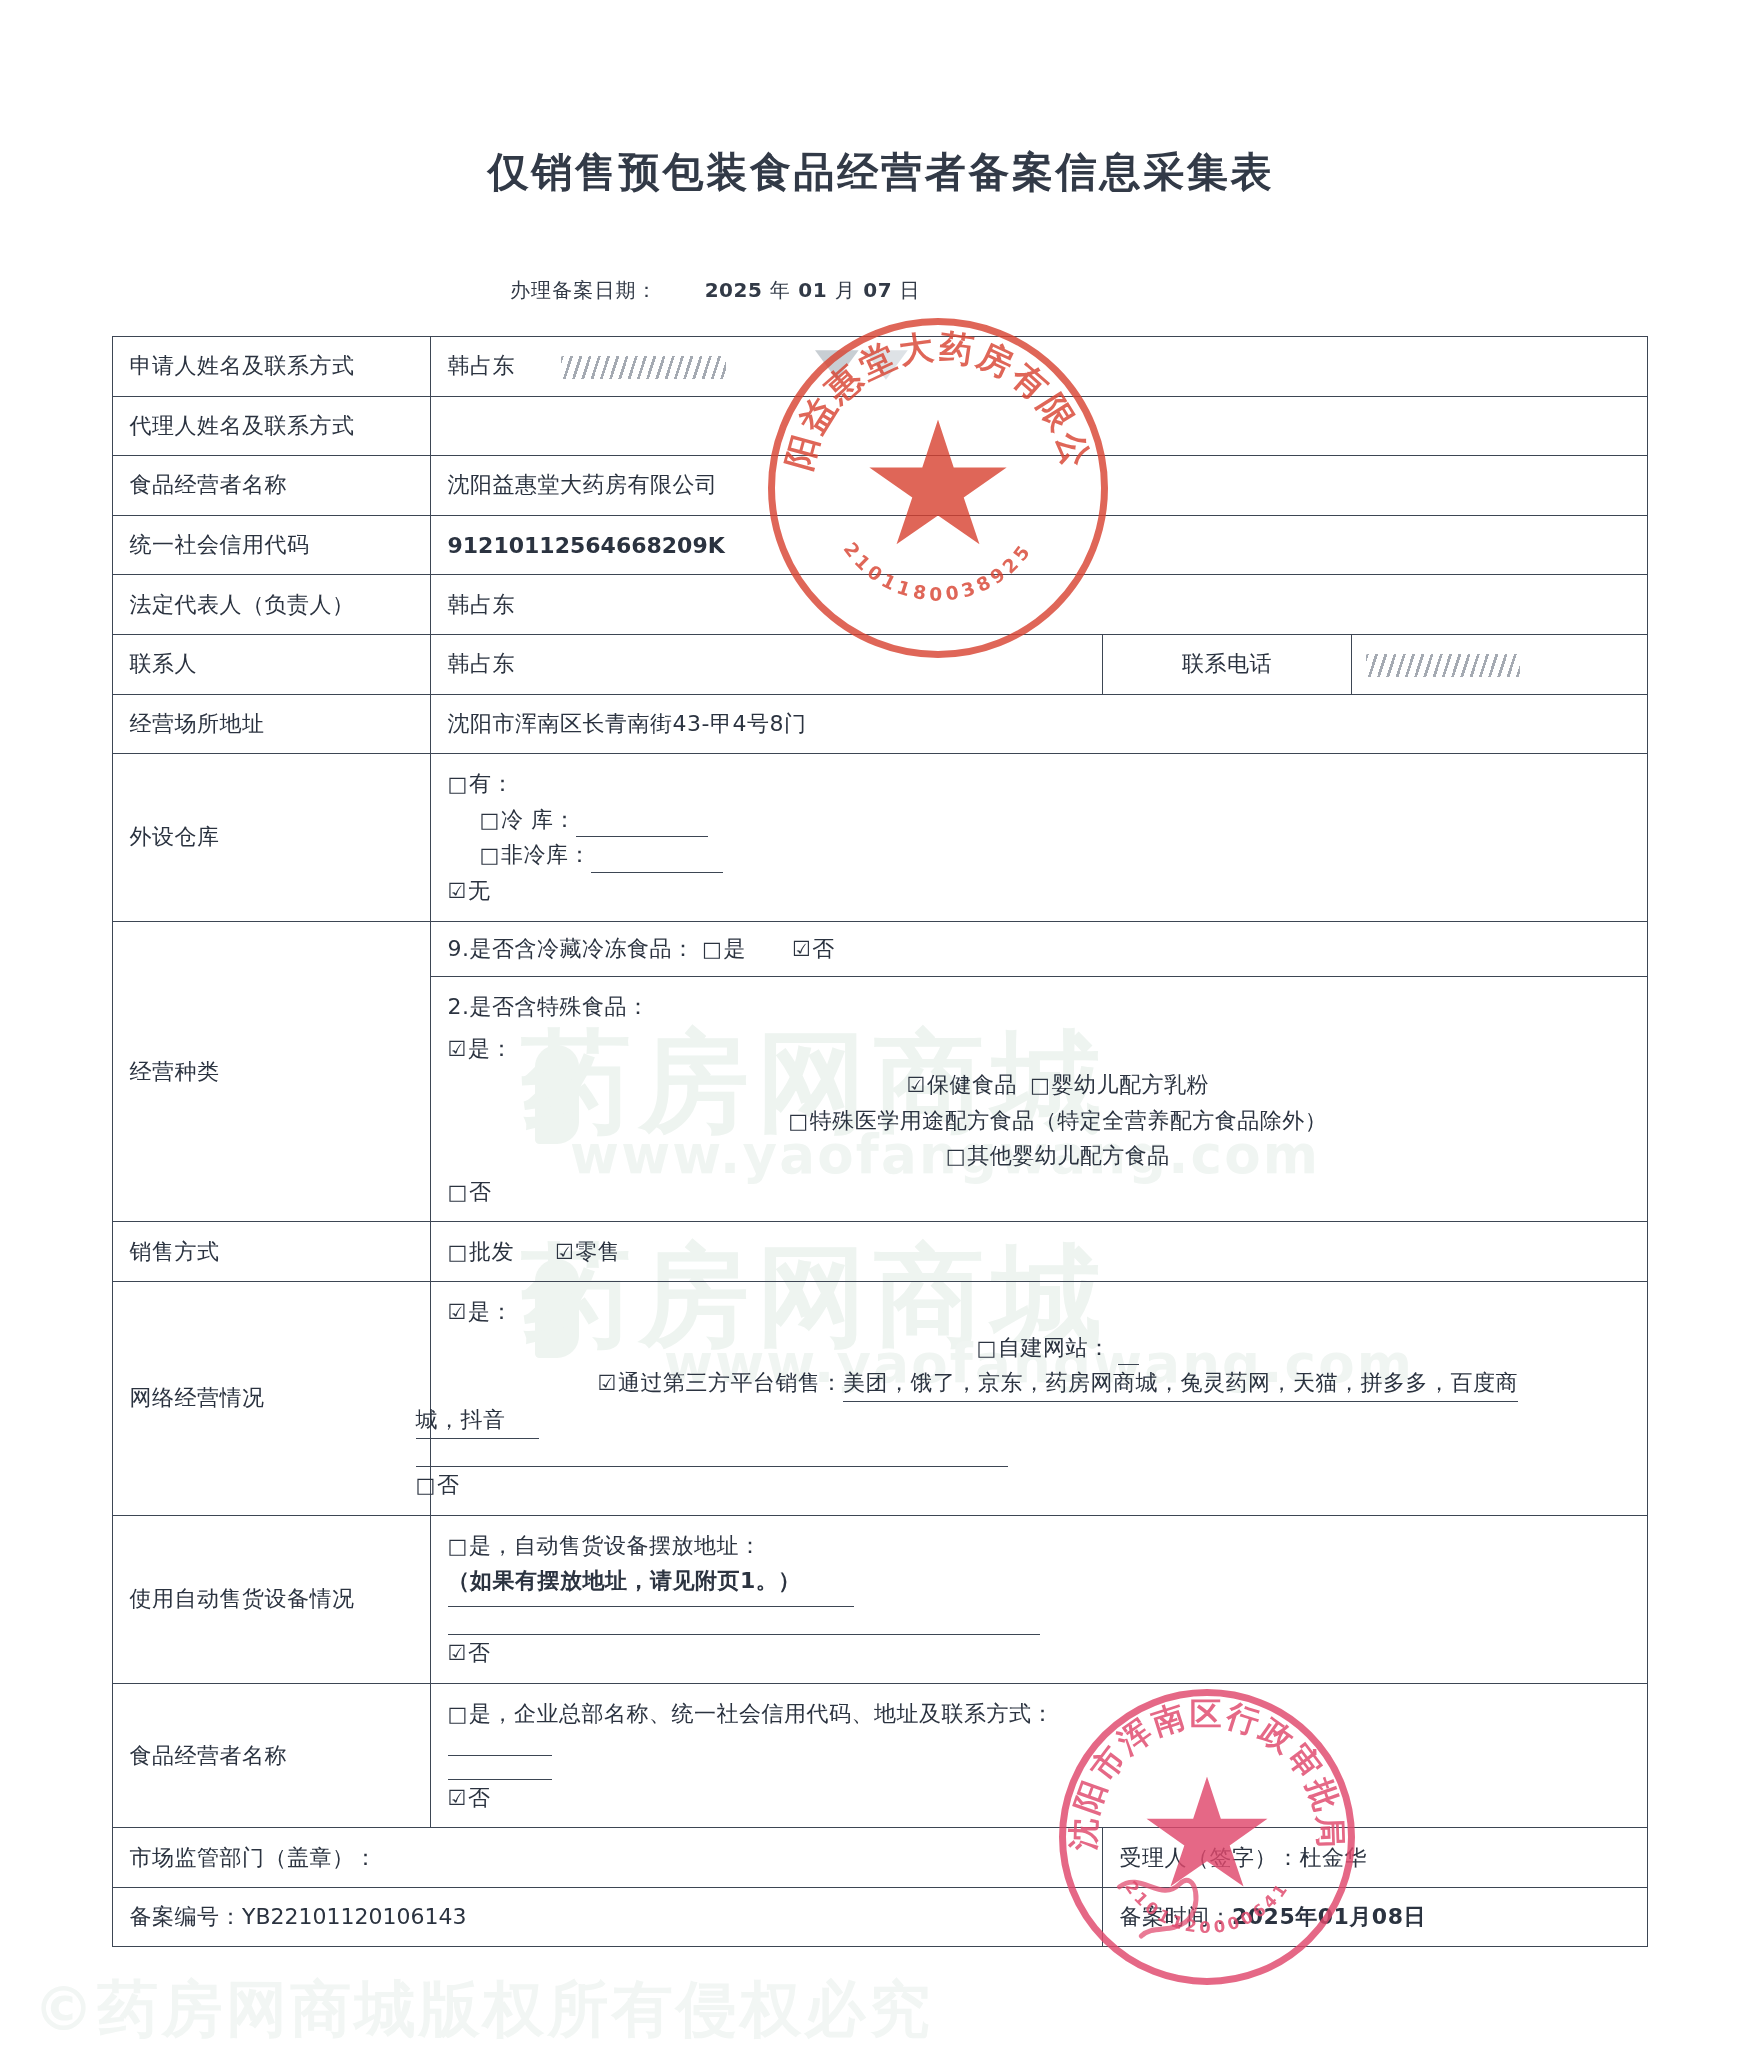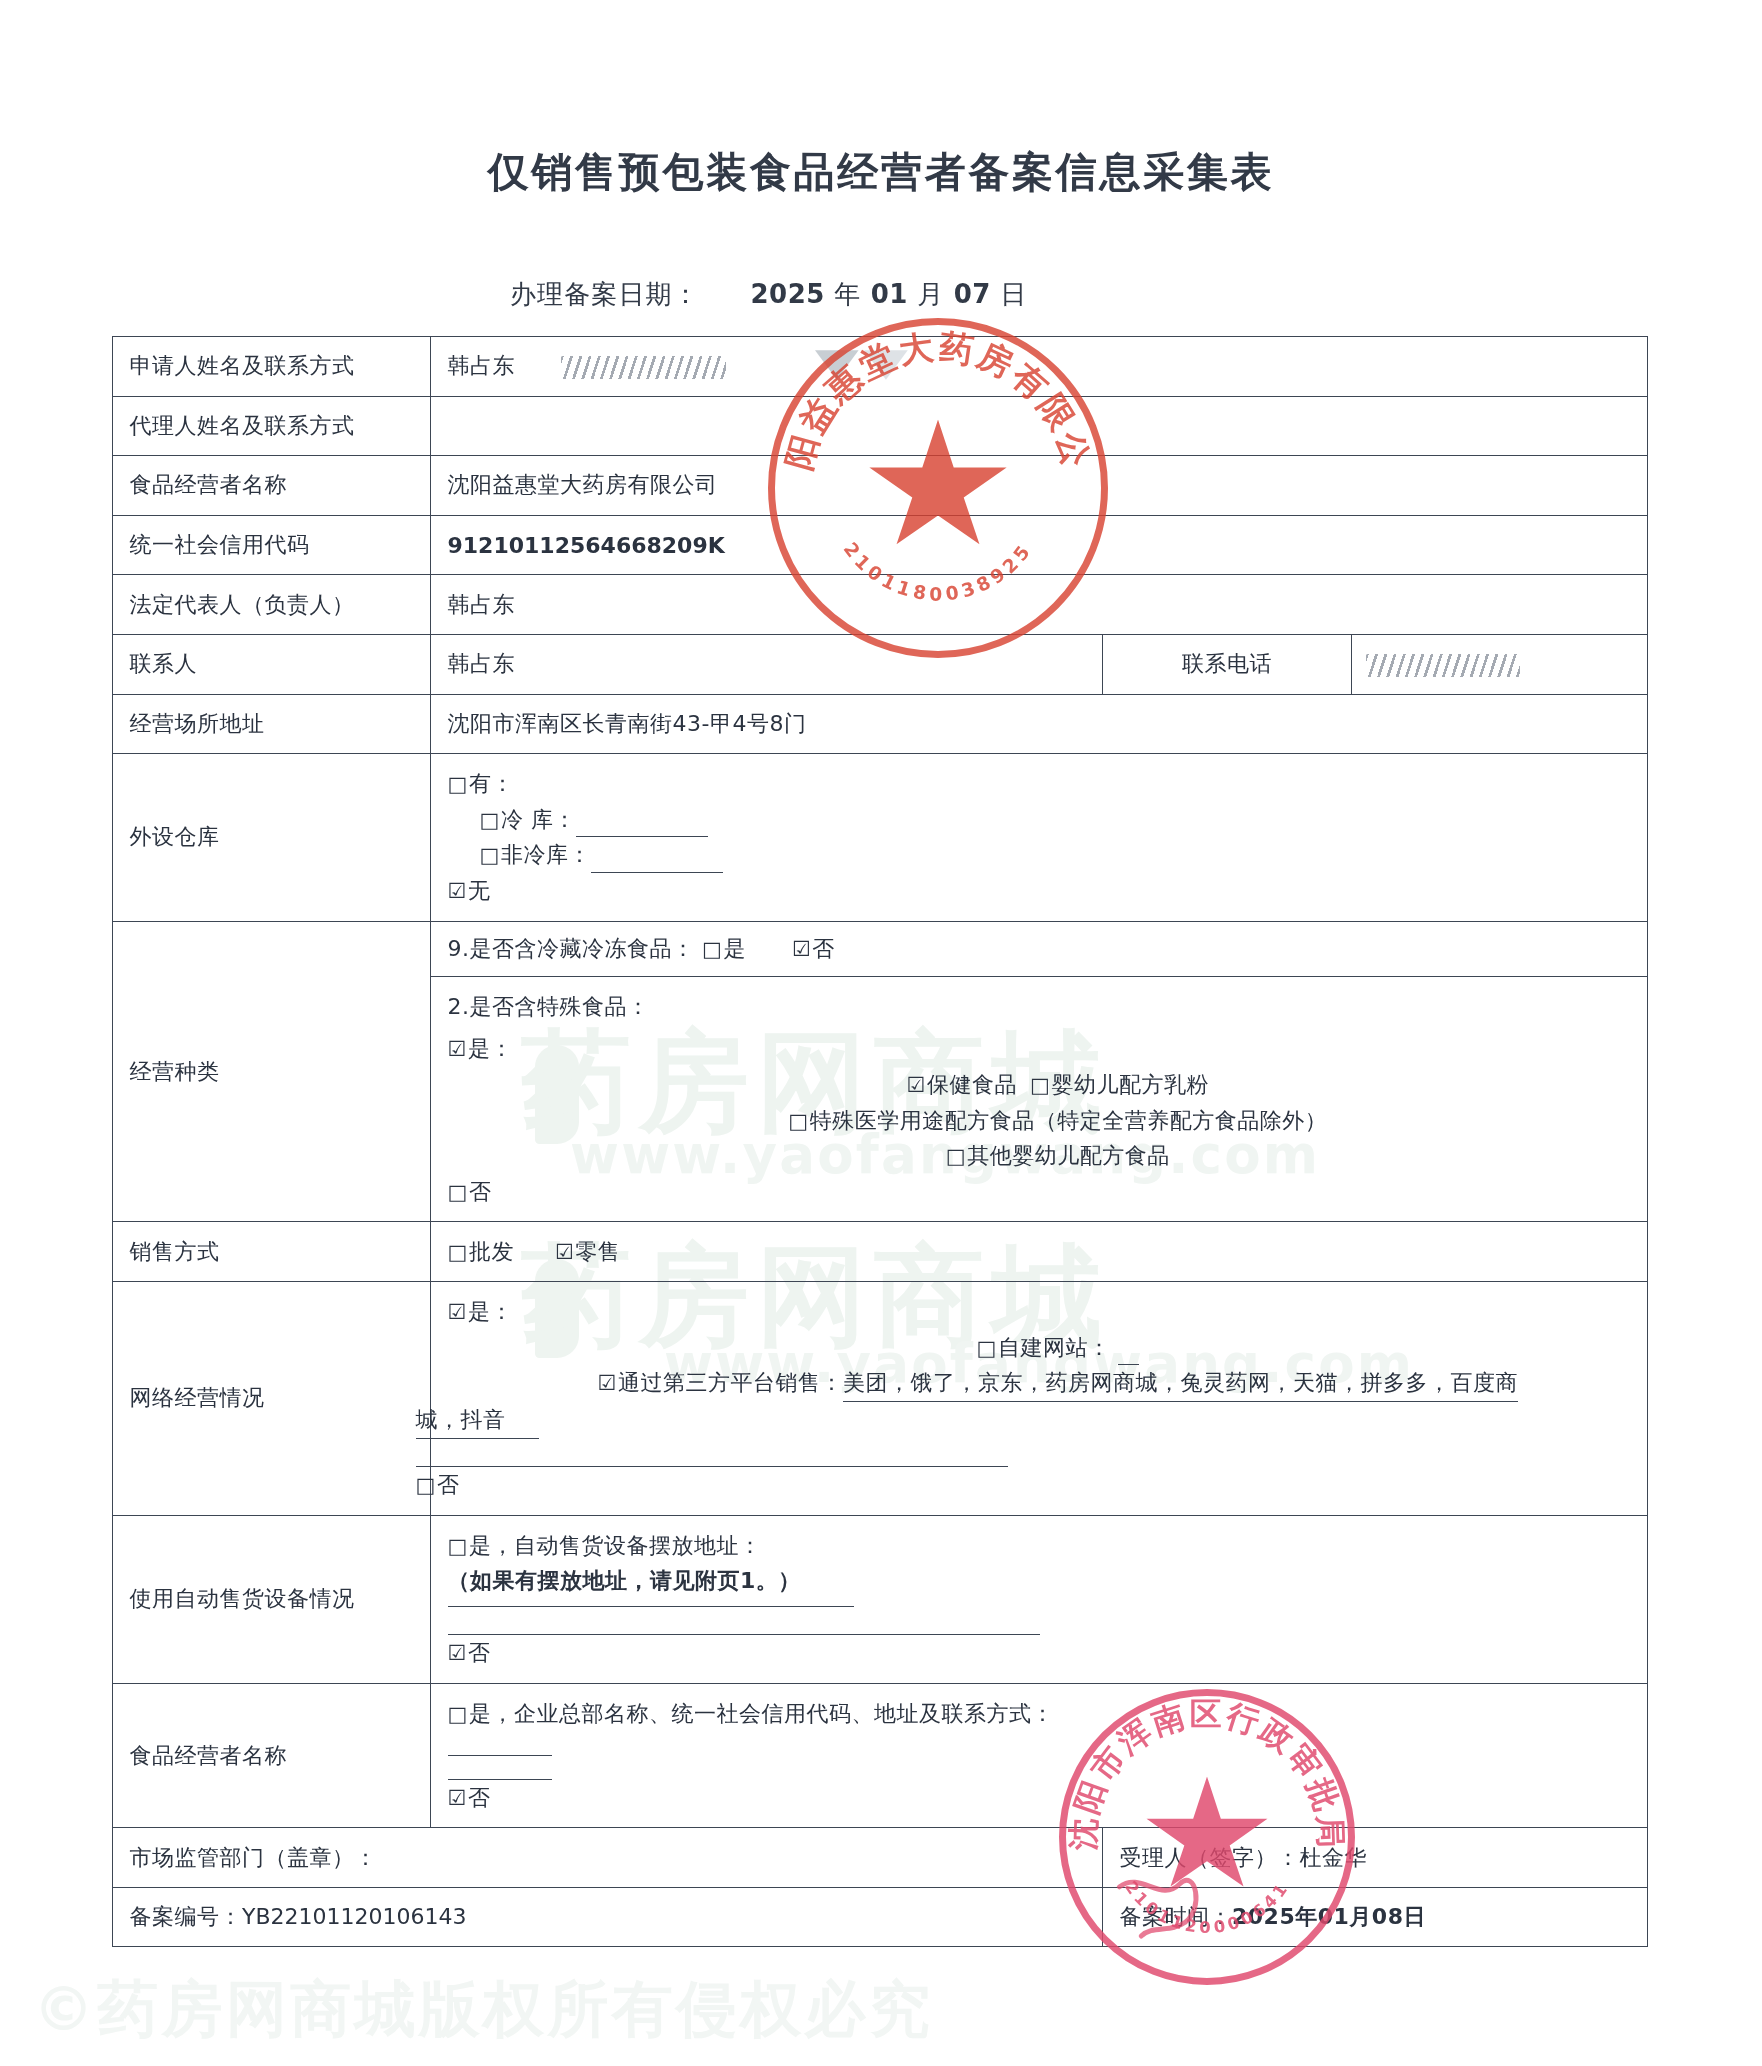--- a/index.html
+++ b/index.html
@@ -59,21 +59,21 @@
   
   .doc-title {
     position:absolute; left:0; right:0; top:145px;
     text-align:center;
     font-size: 41px; font-weight: bold; letter-spacing: 2.7px;
     color:#323a47;
     z-index: 3;
   }
   .file-date {
     position:absolute; left:510px; top:277px;
-    font-size: 26px; letter-spacing:1.1px; color:#323a47; z-index:3;
+    font-size: 20px; letter-spacing:1.1px; color:#323a47; z-index:3;
     white-space:nowrap;
   }
   .file-date .gap { display:inline-block; width:32px; }
   .file-date .num { font-weight:bold; letter-spacing:0.5px; }
 
   
   .tbl {
     position:absolute; left:112px; top:336px;
     width: 1536px;
     border-collapse: collapse;

